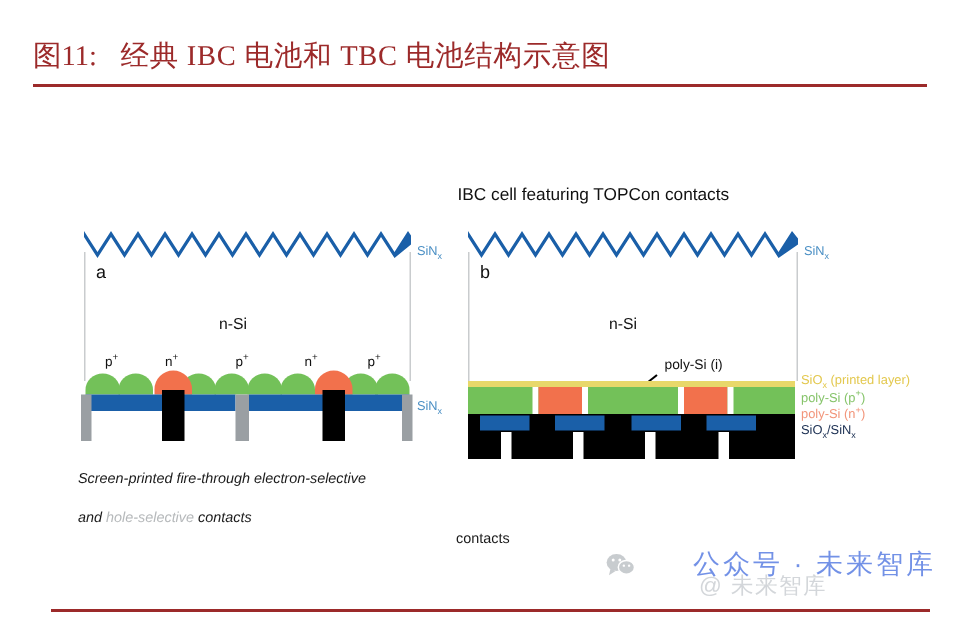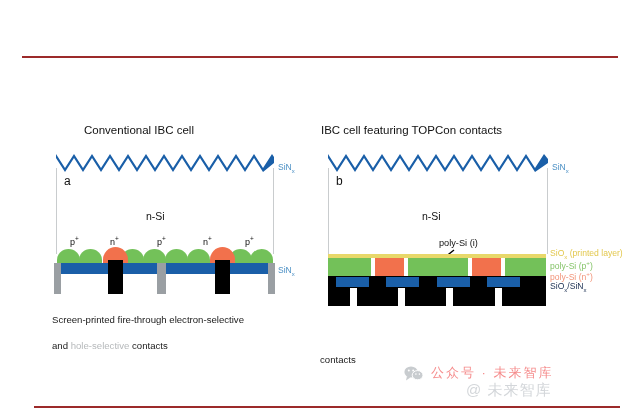--- a/index.html
+++ b/index.html
@@ -90,55 +90,58 @@
 
   
   .legend-item{
     position:absolute;font-size:8.6px;white-space:nowrap;
   }
   .legend-item .sub{font-size:6px;vertical-align:sub;}
   .legend-item .sup{font-size:6.2px;vertical-align:super;}
 
   
   #polysi-i-label{
-    position:absolute;font-size:9.2px;color:#111;white-space:nowrap;
+    position:absolute;font-size:9.2px;color:#111;white-space:nowrap;margin-left:20px;
   }
   #polysi-i-arrow{position:absolute;}
 
   
   #watermark{
     position:absolute;left:404px;top:364px;
     display:flex;align-items:center;gap:7px;
     opacity:.62;
   }
   #watermark-text{
-    font-size:13px;color:#ef4444;letter-spacing:2px;white-space:nowrap;
+    font-size:18px;color:#1d4ed8;letter-spacing:2px;white-space:nowrap;margin-left:31px;
   }
   #watermark-ghost{
     position:absolute;left:466px;top:381px;
     font-size:15px;color:#c9cdd1;letter-spacing:1px;white-space:nowrap;
     opacity:.8;
   }
   #footer-rule{
     position:absolute;left:34px;top:406px;width:586px;height:1.6px;
     background:#9c2a2a;
   }
 </style>
 </head>
 <body>
 
 <div id="report-header">
+  <div id="figure-title">
+    <span class="num">图11:</span>
+    &nbsp;&nbsp;<span>经典 IBC 电池和 TBC 电池结构示意图</span>
+  </div>
   <div id="title-rule"></div>
 </div>
 
 <div id="figure-canvas">
 
   <div class="panel" id="panel-left" style="left:40px;top:0px;width:260px;height:280px;">
 
-    <div class="panel-title" style="left:44px;top:62px;">Conventional IBC cell</div>
 
     <div class="cell-box" style="left:16px;top:106px;width:216px;height:86px;"></div>
 
     <svg class="zigzag" style="left:15px;top:88px;" width="220" height="22" viewBox="0 0 220 22">
       <path d="M1,4 L10,18 L19,4 L28,18 L37,4 L46,18 L55,4 L64,18 L73,4 L82,18 L91,4
                L100,18 L109,4 L118,18 L127,4 L136,18 L145,4 L154,18 L163,4 L172,18
                L181,4 L190,18 L199,4 L208,18 L217,4 L219,7 L219,13 L208,22 L199,8
                L190,22 L181,8 L172,22 L163,8 L154,22 L145,8 L136,22 L127,8 L118,22
                L109,8 L100,22 L91,8 L82,22 L73,8 L64,22 L55,8 L46,22 L37,8 L28,22
                L19,8 L10,22 L1,8 Z" fill="#1a5fa8"></path>
@@ -186,27 +189,27 @@
     <div class="sinx-label" style="left:238px;top:203px;">
       <span>SiN</span><span class="sub">x</span>
     </div>
 
     <div class="gray-finger" style="left:14px;top:201px;width:7px;height:31px;"></div>
     <div class="black-finger" style="left:68px;top:198px;width:15px;height:34px;"></div>
     <div class="gray-finger" style="left:117px;top:201px;width:9px;height:31px;"></div>
     <div class="black-finger" style="left:175px;top:198px;width:15px;height:34px;"></div>
     <div class="gray-finger" style="left:228px;top:201px;width:7px;height:31px;"></div>
 
-    <div class="caption" style="left:12px;top:238px;width:250px;">
+    <div class="caption" style="left:12px;top:238px;width:250px;font-style:italic;">
       <span>Screen-printed fire-through electron-selective</span><br>
       <span>and </span><span class="muted">hole-selective</span><span> contacts</span>
     </div>
   </div>
 
-  <div class="panel" id="panel-right" style="left:318px;top:0px;width:322px;height:280px;">
+  <div class="panel" id="panel-right" style="left:302px;top:0px;width:322px;height:280px;">
 
     <div class="panel-title" style="left:3px;top:62px;">IBC cell featuring TOPCon contacts</div>
 
     <div class="cell-box" style="left:10px;top:106px;width:218px;height:86px;"></div>
 
     <svg class="zigzag" style="left:9px;top:88px;" width="222" height="22" viewBox="0 0 222 22">
       <path d="M1,4 L10,18 L19,4 L28,18 L37,4 L46,18 L55,4 L64,18 L73,4 L82,18 L91,4
                L100,18 L109,4 L118,18 L127,4 L136,18 L145,4 L154,18 L163,4 L172,18
                L181,4 L190,18 L199,4 L208,18 L217,4 L221,9 L221,13 L208,22 L199,8
                L190,22 L181,8 L172,22 L163,8 L154,22 L145,8 L136,22 L127,8 L118,22

